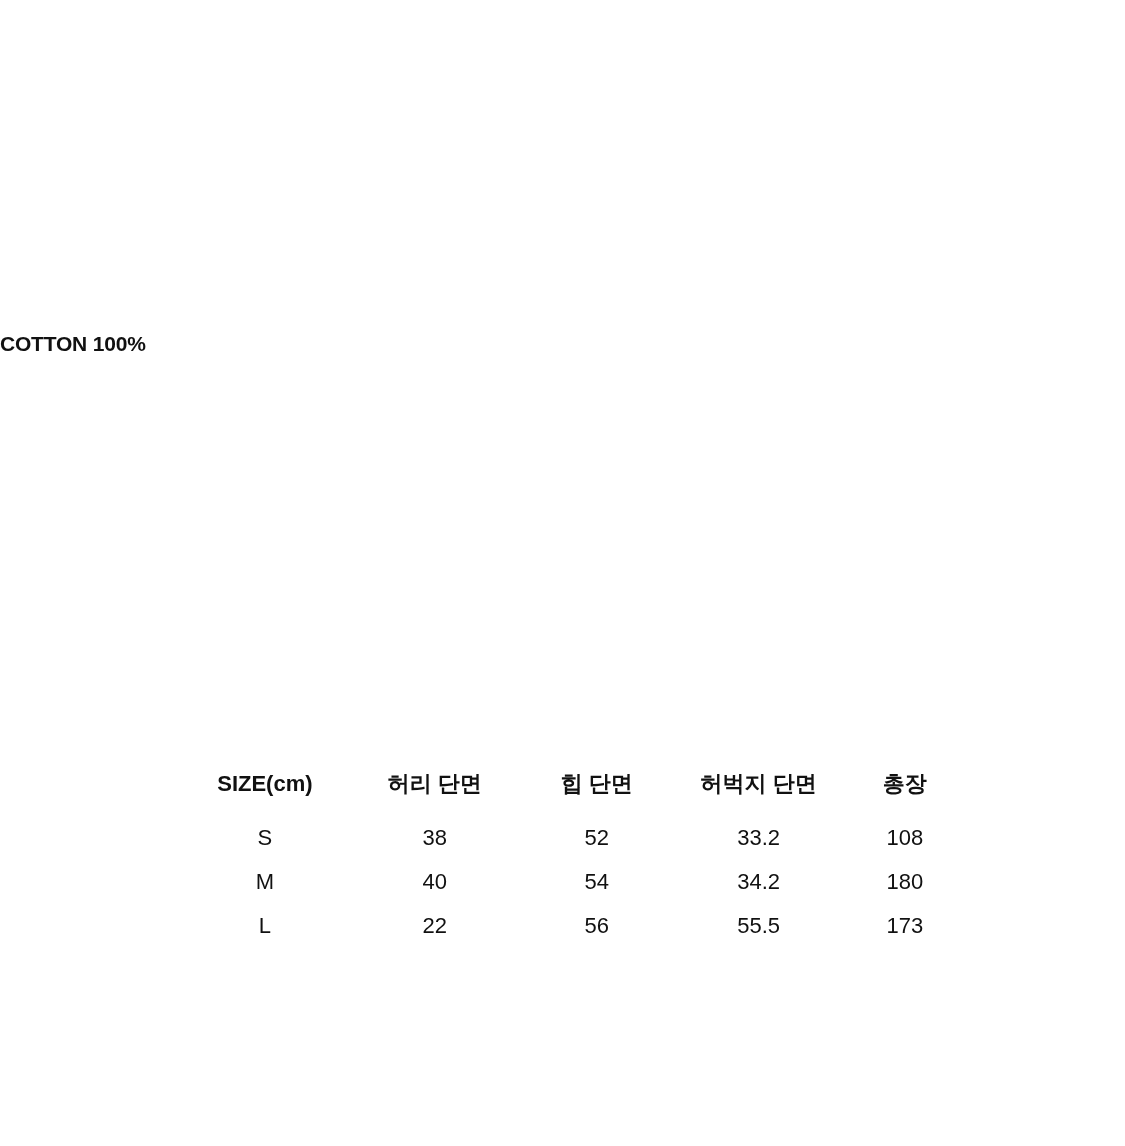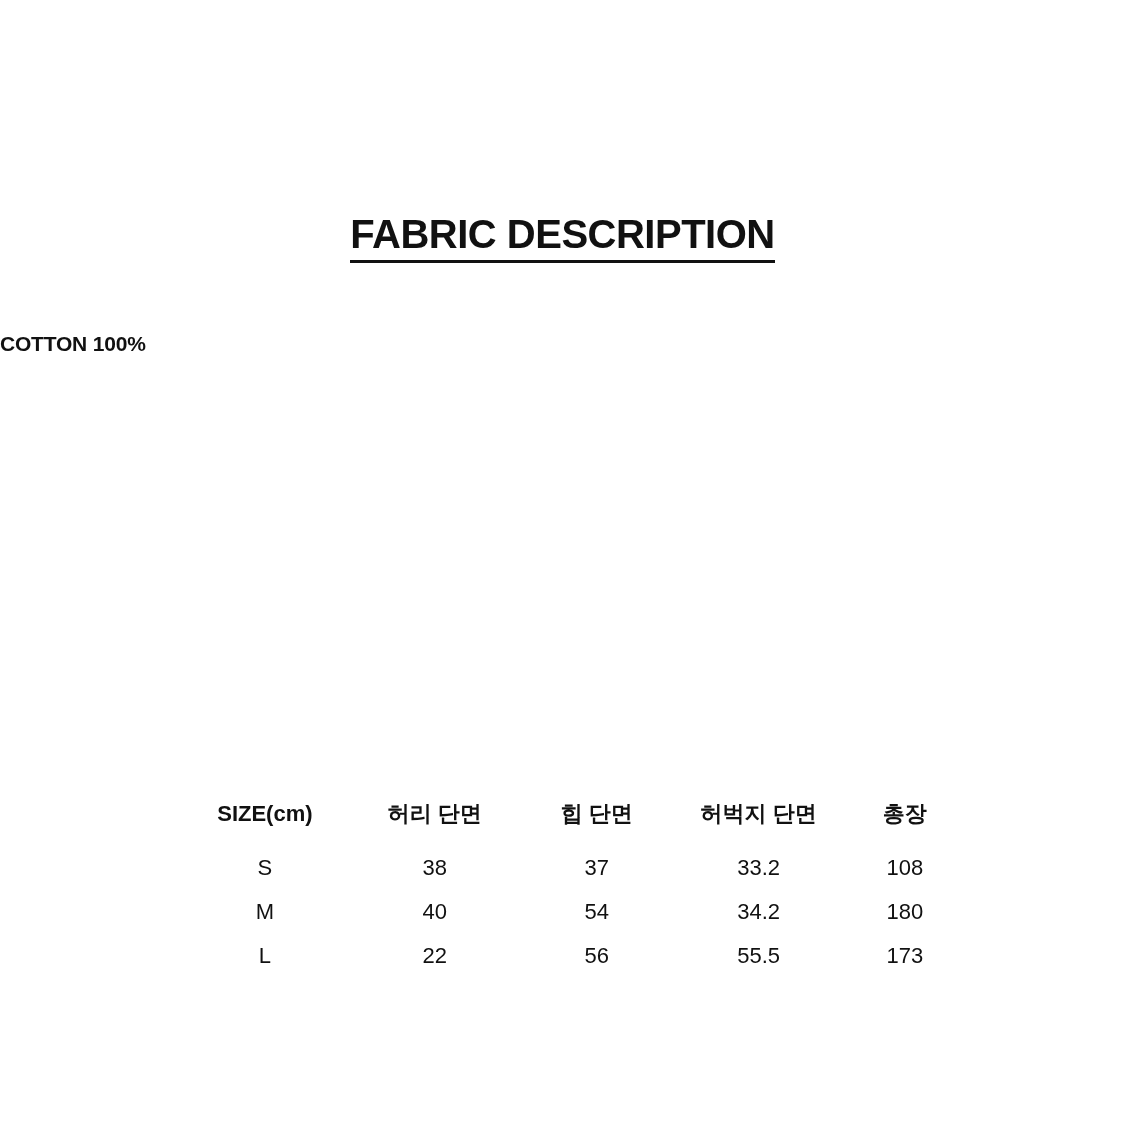--- a/index.html
+++ b/index.html
@@ -63,21 +63,21 @@
     line-height: 1.1;
   }
   .size-heading .underlined {
     display: inline-block;
     border-bottom: 3px solid #111111;
     padding-bottom: 4px;
   }
 
   .size-table-wrap {
     position: absolute;
-    top: 792px;
+    top: 762px;
     left: 178px;
     width: 790px;
   }
   table.size-table {
     width: 100%;
     border-collapse: collapse;
     table-layout: fixed;
   }
   table.size-table th,
   table.size-table td {
@@ -100,23 +100,20 @@
   table.size-table col.c1 { width: 21%; }
   table.size-table col.c2 { width: 20%; }
   table.size-table col.c3 { width: 21%; }
   table.size-table col.c4 { width: 16%; }
 </style>
 </head>
 <body>
 
 <div class="page">
 
-  <div class="fabric-heading">
-    <span class="underlined">FABRIC DESCRIPTION</span>
-  </div>
 
   <div class="fabric-content">COTTON 100%</div>
 
 
   <div class="size-table-wrap">
     <table class="size-table">
       <colgroup>
         <col class="c0">
           <col class="c1">
           <col class="c2">
@@ -129,21 +126,21 @@
           <th>허리 단면</th>
           <th>힙 단면</th>
           <th>허벅지 단면</th>
           <th>총장</th>
         </tr>
       </thead>
       <tbody>
         <tr>
           <td>S</td>
           <td>38</td>
-          <td>37</td>
+          <td>52</td>
           <td>33.2</td>
           <td>108</td>
         </tr>
         <tr>
           <td>M</td>
           <td>40</td>
           <td>54</td>
           <td>34.2</td>
           <td>180</td>
         </tr>

